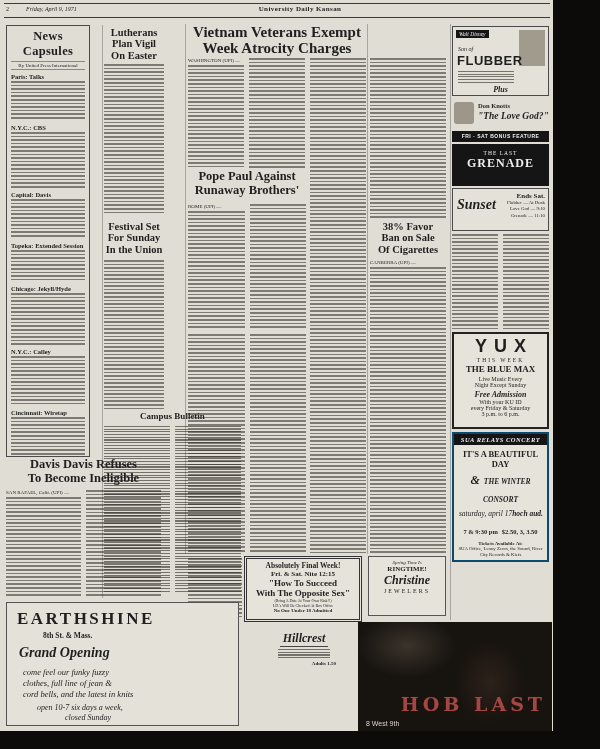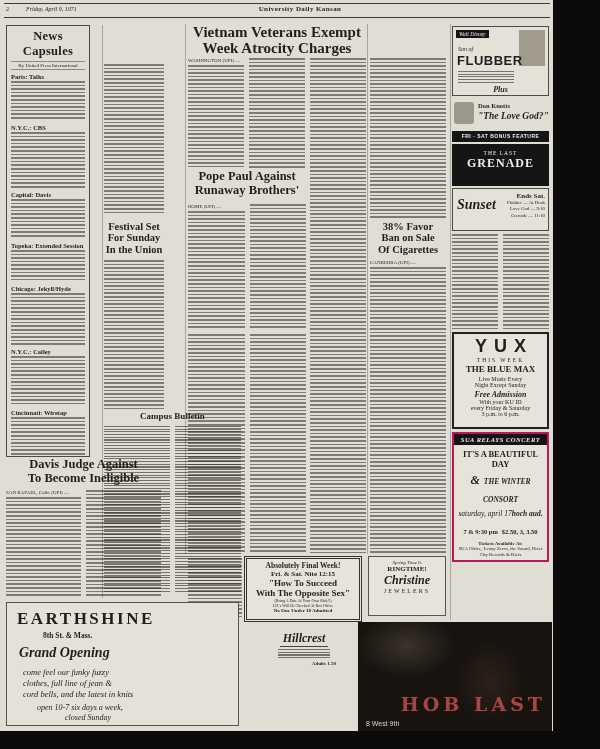--- a/index.html
+++ b/index.html
@@ -70,20 +70,25 @@
     <div>
       <div class="cap-hd">N.Y.C.: Calley</div>
       <div class="greek" style="height:50px"></div>
     </div>
     <div>
       <div class="cap-hd">Cincinnati: Wiretap</div>
       <div class="greek" style="height:38px"></div>
     </div>
   </div>
 
+  <div class="abs hl" style="left:104px;top:27px;width:60px;font-size:10.5px">
+    <div>Lutherans</div>
+    <div>Plan Vigil</div>
+    <div>On Easter</div>
+  </div>
   <div class="abs greek" style="left:104px;top:64px;width:60px;height:150px"></div>
 
   <div class="abs hl" style="left:104px;top:221px;width:60px;font-size:10.5px">
     <div>Festival Set</div>
     <div>For Sunday</div>
     <div>In the Union</div>
   </div>
   <div class="abs greek" style="left:104px;top:260px;width:60px;height:150px"></div>
 
   <div class="abs" style="left:104px;top:412px;width:137px;height:186px">
@@ -196,41 +201,41 @@
     <div style="font-size:5.5px;letter-spacing:2px">THIS WEEK</div>
     <div style="font-size:9px;font-weight:bold;margin-top:1px">THE BLUE MAX</div>
     <div style="font-size:6px;margin-top:2px">Live Music Every</div>
     <div style="font-size:6px">Night Except Sunday</div>
     <div style="font-size:8px;font-weight:bold;font-style:italic;margin-top:2px">Free Admission</div>
     <div style="font-size:6px">With your KU ID</div>
     <div style="font-size:6px">every Friday &amp; Saturday</div>
     <div style="font-size:6px">3 p.m. to 6 p.m.</div>
   </div>
 
-  <div class="abs" style="left:452px;top:432px;width:97px;height:130px;border:2px solid #be185d;box-sizing:border-box;text-align:center;background:#e6e3da">
+  <div class="abs" style="left:452px;top:432px;width:97px;height:130px;border:2px solid #0c4a6e;box-sizing:border-box;text-align:center;background:#e6e3da">
     <div class="blackbar" style="font-size:6.5px;font-weight:bold;font-style:italic;padding:2px 0;letter-spacing:.5px">SUA RELAYS CONCERT</div>
     <div style="font-size:8.5px;font-weight:bold;margin-top:4px">IT'S A BEAUTIFUL DAY</div>
     <div style="margin-top:1px">
       <span style="font-size:12px;font-weight:bold;font-style:italic">&amp;</span>
       <span style="font-size:7.5px;font-weight:bold;font-style:italic">THE WINTER CONSORT</span>
     </div>
-    <div style="display:flex;justify-content:center;padding:0 4px;margin-top:3px">
+    <div style="display:flex;justify-content:flex-end;padding:0 4px;margin-top:3px">
       <span style="font-size:7.5px;font-style:italic">saturday, april 17</span>
       <span style="font-size:7.5px;font-weight:bold;font-style:italic">hoch aud.</span>
     </div>
     <div style="margin-top:2px">
       <span style="font-size:6.5px;font-weight:bold">7 &amp; 9:30 pm</span>
       <span style="font-size:6.5px;font-weight:bold">$2.50, 3, 3.50</span>
     </div>
     <div style="font-size:5px;font-weight:bold;margin-top:3px">Tickets Available At:</div>
     <div style="font-size:4.8px;padding:0 3px;line-height:1.25">SUA Office, Lenny Zeros, the Sound, River City Records &amp; Kiefs</div>
   </div>
 
   <div class="abs hl" style="left:6px;top:458px;width:155px;font-size:12.5px">
-    <div>Davis Judge Against</div>
+    <div>Davis Davis Refuses</div>
     <div>To Become Ineligible</div>
   </div>
   <div class="abs cols" style="left:6px;top:490px;width:155px;height:106px">
     <div class="c">
       <div class="dl">SAN RAFAEL, Calif. (UPI) —</div>
       <div class="greek fill"></div>
     </div>
     <div class="c">
         <div class="greek fill"></div>
       </div>

